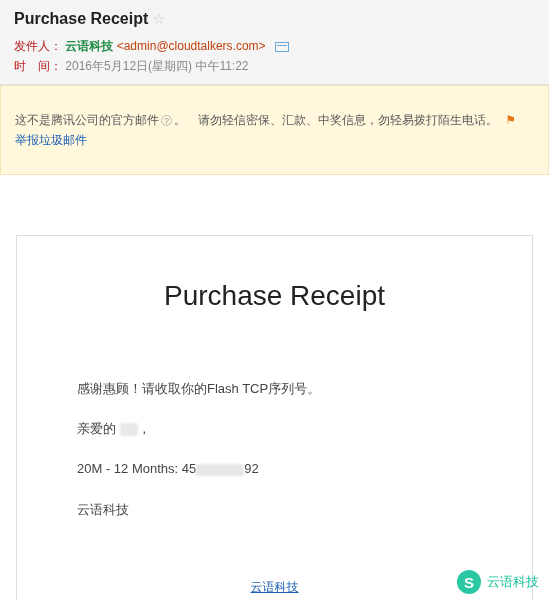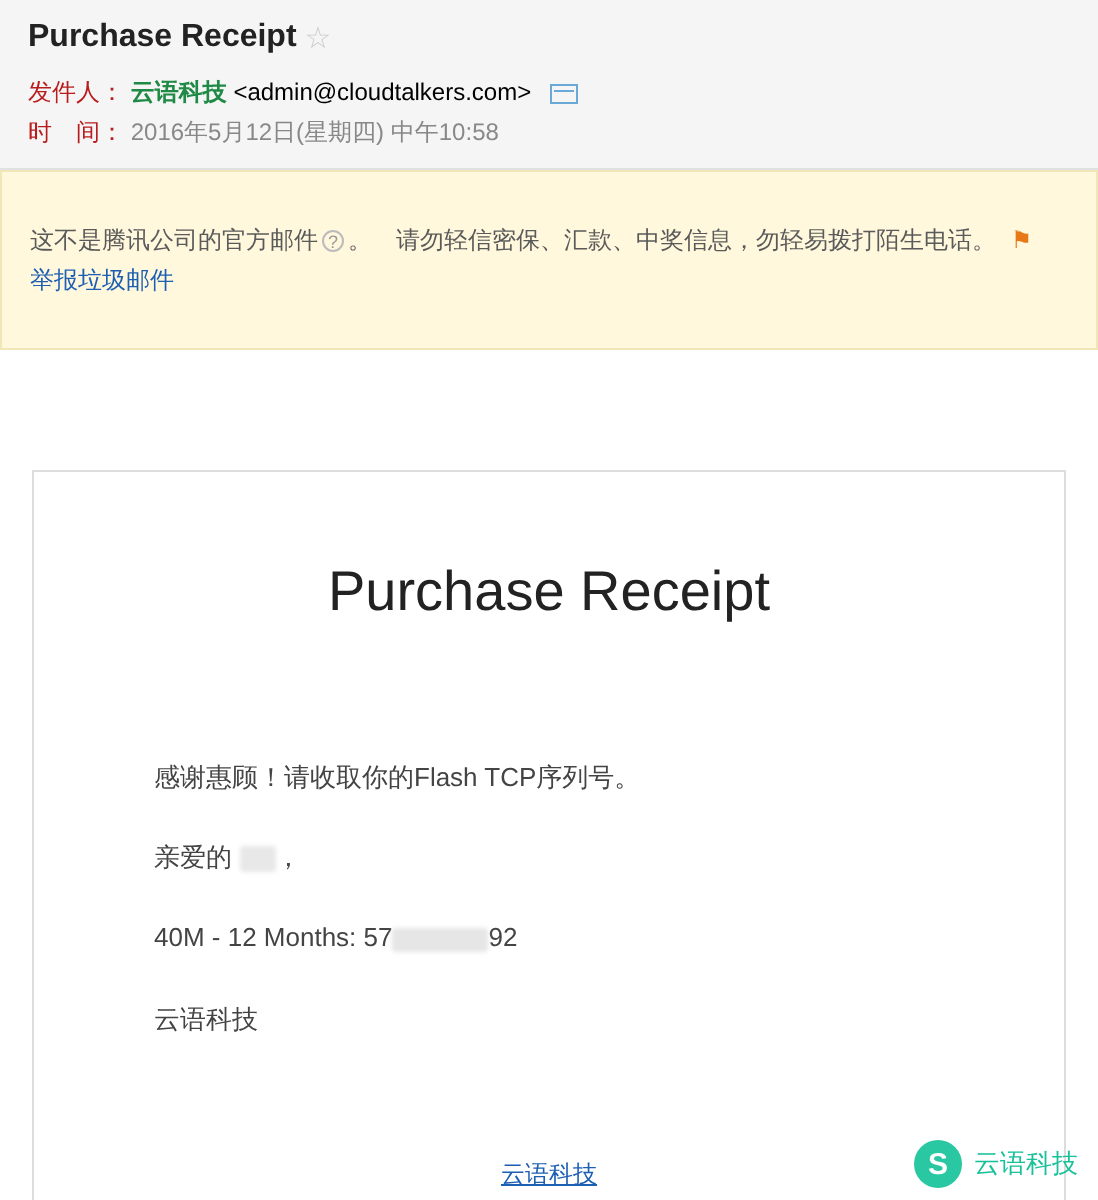--- a/index.html
+++ b/index.html
@@ -39,21 +39,21 @@
       color: #b91c1c;
     }
     .meta-value {
       color: #888;
     }
     .sender-name {
       color: #1f8a45;
       font-weight: bold;
     }
     .addr {
-      color: #000000;
+      color: #c2410c;
     }
     .card-icon {
       display: inline-block;
       width: 14px;
       height: 10px;
       border: 1px solid #6aa9d8;
       margin-left: 6px;
       vertical-align: middle;
       position: relative;
     }
@@ -183,42 +183,42 @@
     <span class="star-icon">☆</span>
   </div>
   <div class="meta-row">
     <span class="meta-label">发件人：</span>
     <span class="sender-name">云语科技</span>
     <span class="addr">&lt;admin@cloudtalkers.com&gt;</span>
     <span class="card-icon"></span>
   </div>
   <div class="meta-row">
     <span class="meta-label">时　间：</span>
-    <span class="meta-value">2016年5月12日(星期四) 中午10:58</span>
+    <span class="meta-value">2016年5月12日(星期四) 中午11:22</span>
   </div>
 </div>
 
 <div class="warning">
   <span>这不是腾讯公司的官方邮件</span><span class="warn-help">?</span><span>。　请勿轻信密保、汇款、中奖信息，勿轻易拨打陌生电话。</span>
   <span class="flag-icon">⚑</span>
   <a href="#" class="report-link">举报垃圾邮件</a>
 </div>
 
 <div class="body-area">
   <div class="body-inner">
     <div class="receipt-title">Purchase Receipt</div>
 
     <p class="body-p">感谢惠顾！请收取你的Flash TCP序列号。</p>
 
     <p class="body-p">
       <span>亲爱的 </span><span class="redact"></span><span>，</span>
     </p>
 
     <p class="body-p">
-      <span>40M - 12 Months: 57</span><span class="redact-wide"></span><span>92</span>
+      <span>20M - 12 Months: 45</span><span class="redact-wide"></span><span>92</span>
     </p>
 
     <p class="body-p">云语科技</p>
 
     <div class="footer-link-row">
       <a href="#" class="footer-link">云语科技</a>
     </div>
   </div>
 </div>
 

